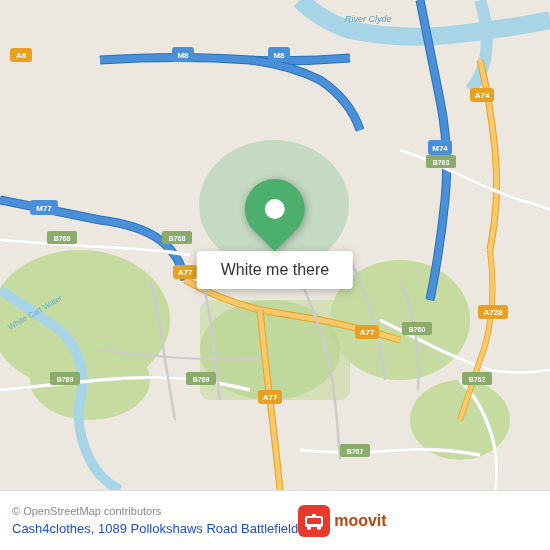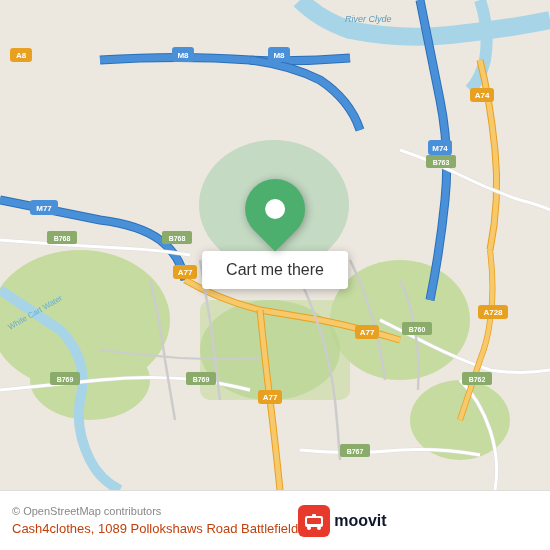--- a/index.html
+++ b/index.html
@@ -95,21 +95,21 @@
       gap: 2px;
     }
 
     #attribution {
       font-size: 11px;
       color: #888;
     }
 
     #address {
       font-size: 13px;
-      color: #c2410c;
+      color: #1d4ed8;
       font-weight: 400;
     }
 
     #moovit-logo {
       display: flex;
       align-items: center;
       gap: 4px;
       flex-shrink: 0;
     }
 
@@ -122,21 +122,21 @@
       align-items: center;
       justify-content: center;
       color: white;
       font-size: 18px;
       font-weight: bold;
     }
 
     #moovit-text {
       font-size: 16px;
       font-weight: bold;
-      color: #0f172a;
+      color: #c2410c;
     }
     .road-motorway { stroke: #4a90d9; stroke-width: 7; fill: none; }
     .green-area { fill: #c5dba0; }
     .motorway-bg { stroke: #2a70b9; stroke-width: 9; fill: none; }
   </style>
 </head>
 <body>
 
 <div id="app">
   <div id="map-container">
@@ -260,21 +260,21 @@
       <text x="345" y="22" fill="#5a9ab8" font-size="9" font-style="italic">River Clyde</text>
 
       <ellipse cx="274" cy="205" rx="75" ry="65" fill="#4caf6e" opacity="0.25"></ellipse>
     </svg>
 
     
     <div id="button-overlay">
       <div id="location-pin">
         <div id="location-pin-inner"></div>
       </div>
-      <button id="take-me-there-btn">Cart me there</button>
+      <button id="take-me-there-btn">White me there</button>
     </div>
   </div>
 
   <div id="footer">
     <div id="footer-left">
       <span id="attribution">© OpenStreetMap contributors</span>
       <div id="address-block">
         <span id="address">Cash4clothes, 1089 Pollokshaws Road Battlefield</span>
         <br>
       </div>

